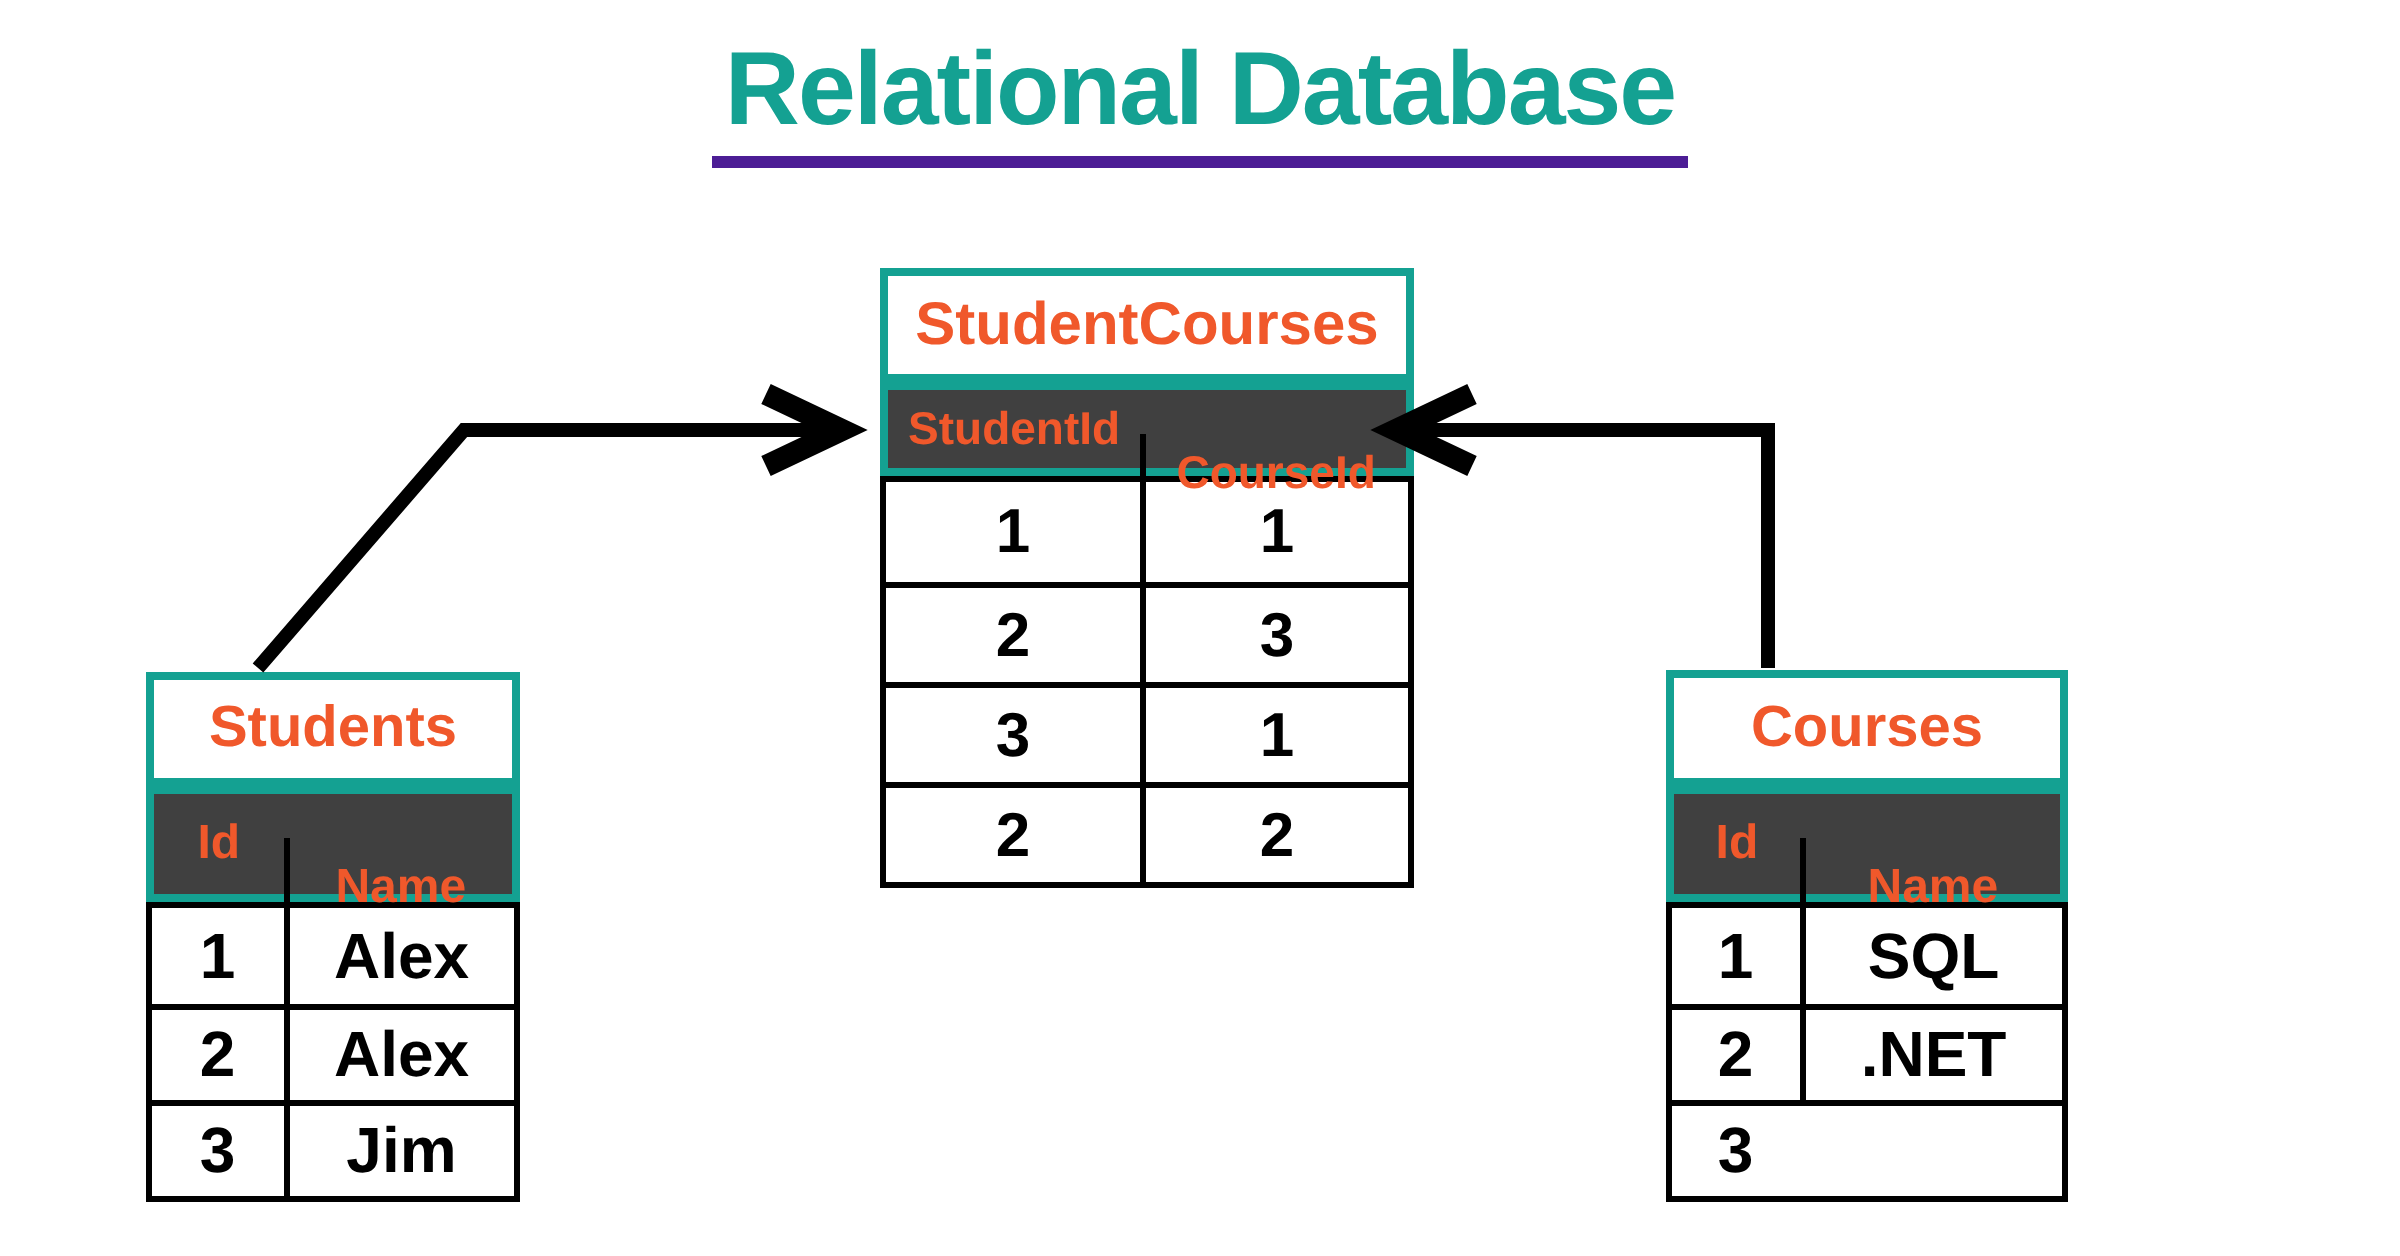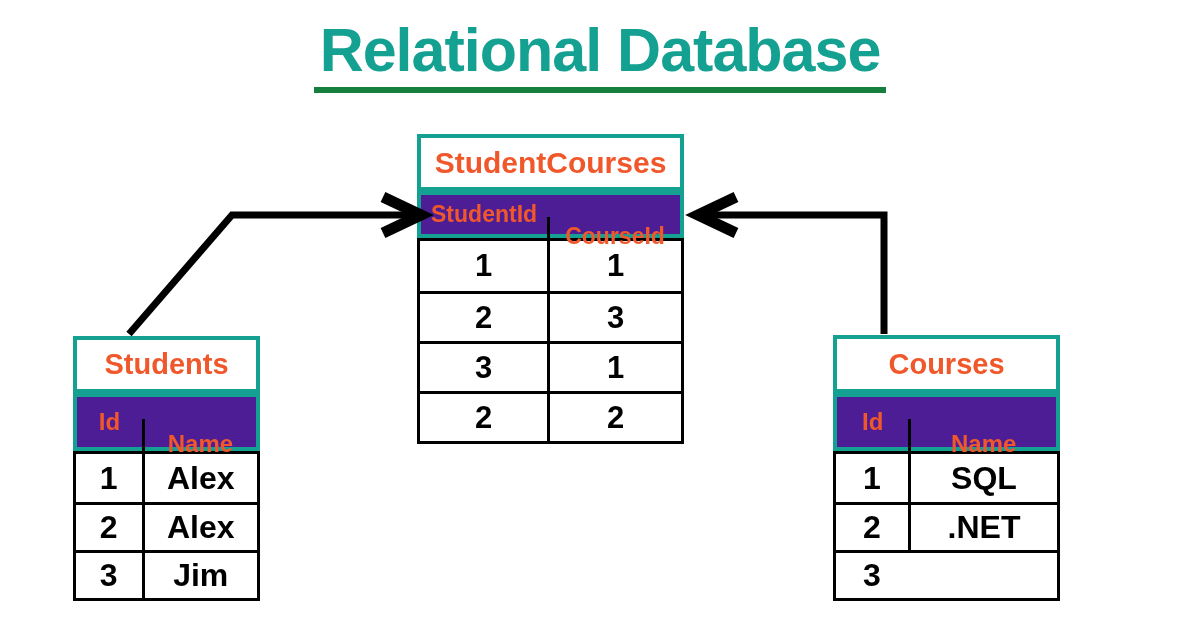--- a/index.html
+++ b/index.html
@@ -5,38 +5,38 @@
   * { margin:0; padding:0; box-sizing:border-box; }
   html,body { width:1200px; height:628px; background:#ffffff; overflow:hidden; }
   body { font-family:"Liberation Sans","DejaVu Sans",sans-serif; font-weight:bold; }
 
   .canvas { position:relative; width:1200px; height:628px; background:#ffffff; }
 
   
   .title-wrap { position:absolute; top:18px; left:0; width:100%; text-align:center; }
   .page-title {
     display:inline-block;
-    font-size:61px; line-height:1.05; font-weight:bold; letter-spacing:-1px;
+    font-size:52px; line-height:1.05; font-weight:bold; letter-spacing:-1px;
     color:#14A192;
     padding:0 6px 5px 6px;
-    border-bottom:6px solid #15803d;
+    border-bottom:6px solid #4c1d95;
   }
 
   
   .arrows { position:absolute; top:0; left:0; width:1200px; height:628px; pointer-events:none; z-index:5; }
 
   
   .db-table { position:absolute; z-index:2; background:#fff; }
   .tbl-title {
     border:4px solid #14A192; background:#fff;
     display:flex; align-items:center; justify-content:center;
     color:#F0582B; font-size:29px;
   }
   .tbl-header {
-    border:4px solid #14A192; background:#4c1d95;
+    border:4px solid #14A192; background:#404040;
     display:flex; color:#F0582B; font-size:24px;
   }
   .tbl-header .cell { display:flex; align-items:center; justify-content:center; }
   .tbl-header .cell + .cell { border-left:3px solid #000;margin-top:22px; }
   .tbl-body { border:3px solid #000; background:#fff; }
   .tbl-row { display:flex; color:#000; font-size:32px; }
   .tbl-row + .tbl-row { border-top:3px solid #000; }
   .tbl-row .cell { display:flex; align-items:center; justify-content:center; }
   .tbl-row .cell + .cell { border-left:3px solid #000; }
   .c0, .c1 { height:100%; }
@@ -44,29 +44,29 @@
   
   .t-students { left:73px; top:336px; width:187px;text-align:right; }
   .t-students .tbl-title { height:57px; }
   .t-students .tbl-header { height:58px; }
   .t-students .tbl-row { height:48px; }
   .t-students .tbl-row:first-child { height:48px; }
   .t-students .c0 { width:36.2%; }
   .t-students .c1 { width:63.8%; }
 
   
-  .t-sc { left:417px; top:134px; width:267px; }
+  .t-sc { left:440px; top:134px; width:267px; }
   .t-sc .tbl-title { height:57px; font-size:30px; }
   .t-sc .tbl-header { height:47px; font-size:23px; }
   .t-sc .tbl-row { height:50px; font-size:31px; }
   .t-sc .c0 { width:48.7%; }
   .t-sc .c1 { width:51.3%; }
 
   
-  .t-courses { left:833px; top:335px; width:227px; }
+  .t-courses { left:833px; top:335px; width:201px; }
   .t-courses .tbl-title { height:58px; }
   .t-courses .tbl-header { height:58px; }
   .t-courses .tbl-row { height:48px; }
   .t-courses .c0 { width:32.6%; }
   .t-courses .c1 { width:67.4%; }
 </style>
 </head>
 <body>
 
 <div class="canvas">

